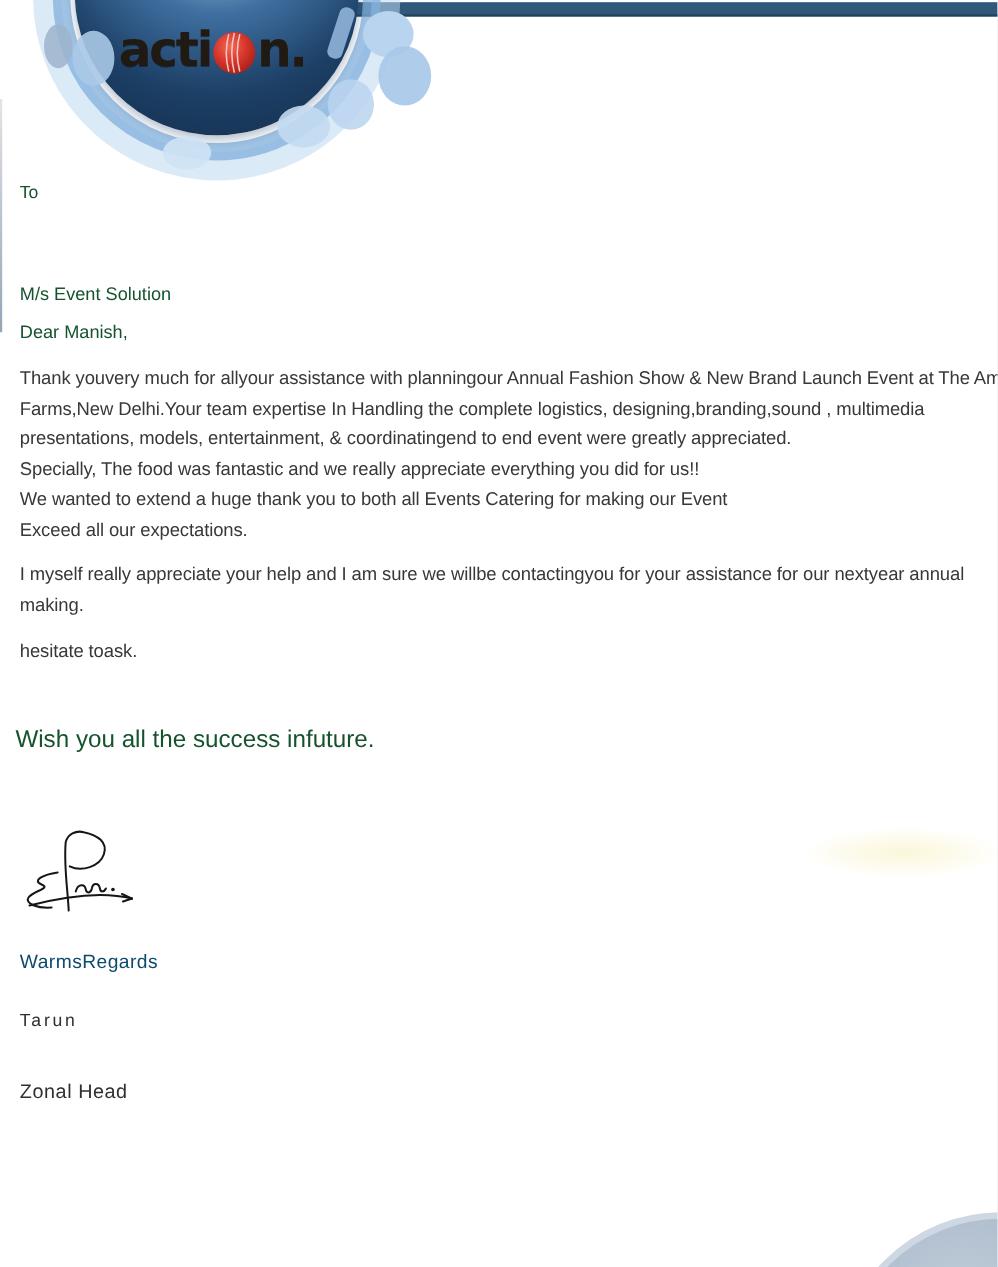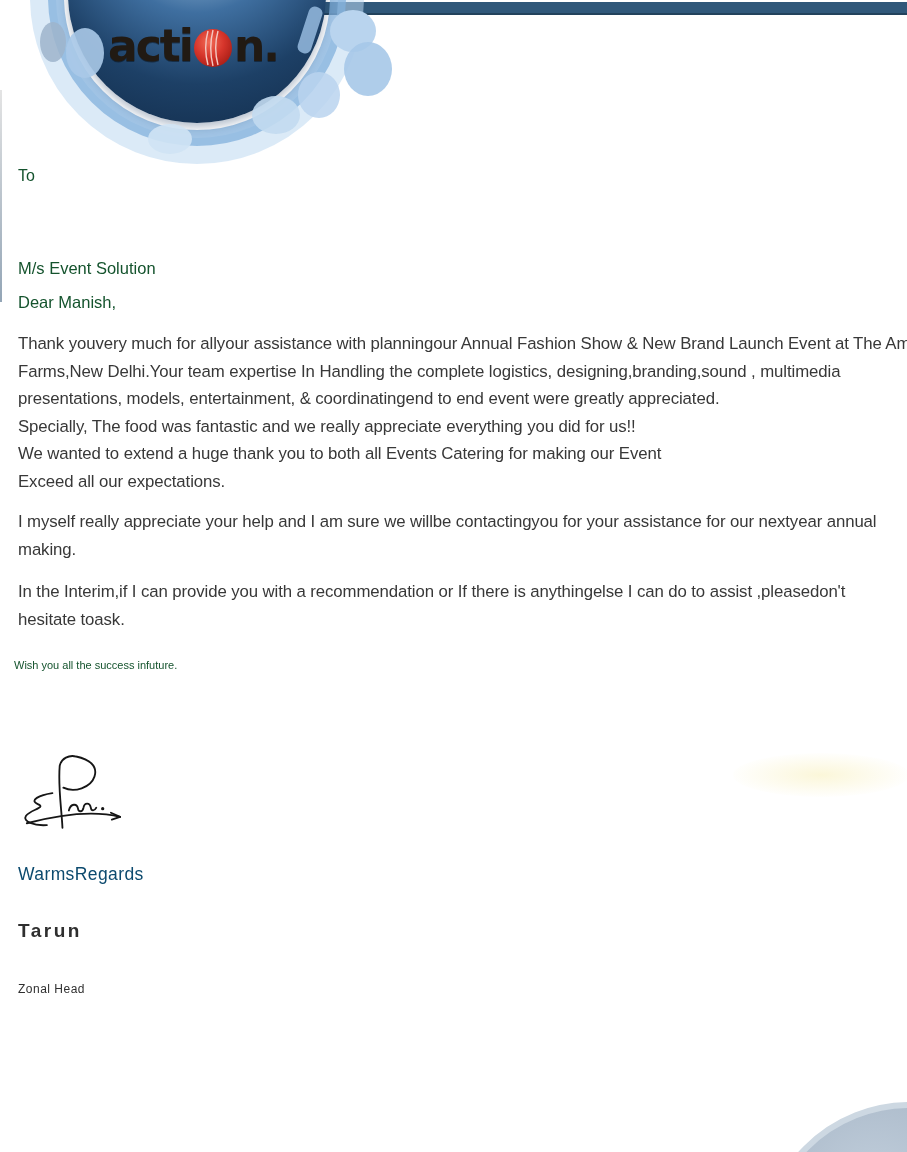--- a/index.html
+++ b/index.html
@@ -41,25 +41,25 @@
     background:radial-gradient(circle at 38% 30%, #c3d0dd 0%, #aab9c9 45%, #9fafc2 100%);
     border:6px solid #cdd8e2;box-sizing:border-box;}
   
   .txt{position:absolute;white-space:nowrap;color:#14532d;}
   .to-label{left:18px;top:167px;font-size:16px;}
   .recipient{left:18px;top:212px;font-size:16.5px;margin-top:47px;}
   .salutation{left:18px;top:293px;font-size:16.5px;}
   .para{position:absolute;left:18px;}
   .para .line{height:27.5px;line-height:27.5px;font-size:16.8px;letter-spacing:-.1px;white-space:nowrap;color:#383838;}
   .p1{top:330px;} .p2{top:508px;} .p3{top:578px;}
-  .closing{left:14px;top:659px;font-size:11px;}
+  .closing{left:14px;top:659px;font-size:22px;}
   .sig-svg{position:absolute;left:14px;top:752px;}
   .warms{left:18px;top:864px;font-size:17.5px;letter-spacing:.4px;color:#0c4a6e;}
-  .tarun{left:18px;top:920px;font-size:19px;letter-spacing:2.5px;color:#2f2f2f;font-weight:bold;}
-  .zonal{left:18px;top:982px;font-size:12px;letter-spacing:.5px;color:#2f2f2f;}
+  .tarun{left:18px;top:920px;font-size:16px;letter-spacing:2.5px;color:#2f2f2f;}
+  .zonal{left:18px;top:982px;font-size:18px;letter-spacing:.5px;color:#2f2f2f;}
   .footer-address{left:20px;top:1080px;font-size:15.5px;letter-spacing:.8px;word-spacing:2.5px;color:#8b8b8b;}
 </style>
 </head>
 <body>
 
 <div class="page">
 
   <div class="top-bar"></div>
   <div class="ring1"></div>
   <div class="ring2"></div>
@@ -105,21 +105,20 @@
     <div class="line">We wanted to extend a huge thank you to both all Events Catering for making our Event</div>
     <div class="line">Exceed all our expectations.</div>
   </div>
 
   <div class="para p2">
     <div class="line">I myself really appreciate your help and I am sure we willbe contactingyou for your assistance for  our nextyear annual</div>
     <div class="line">making.</div>
   </div>
 
   <div class="para p3">
-    <div class="line">In the Interim,if I can provide you with a recommendation or If there is anythingelse I can do to assist ,pleasedon't</div>
     <div class="line">hesitate toask.</div>
   </div>
 
   <div class="txt closing">Wish you all the success infuture.</div>
 
   <div class="yellow-blob"></div>
 
   <svg class="sig-svg" width="128" height="84" viewBox="0 0 140 90">
     <g fill="none" stroke="#161616" stroke-width="2" stroke-linecap="round">
       <path d="M53,82 C52,60 48,38 50,14 C52,6 60,2 68,4 C82,7 92,14 88,26 C84,38 66,44 54,38"></path>

